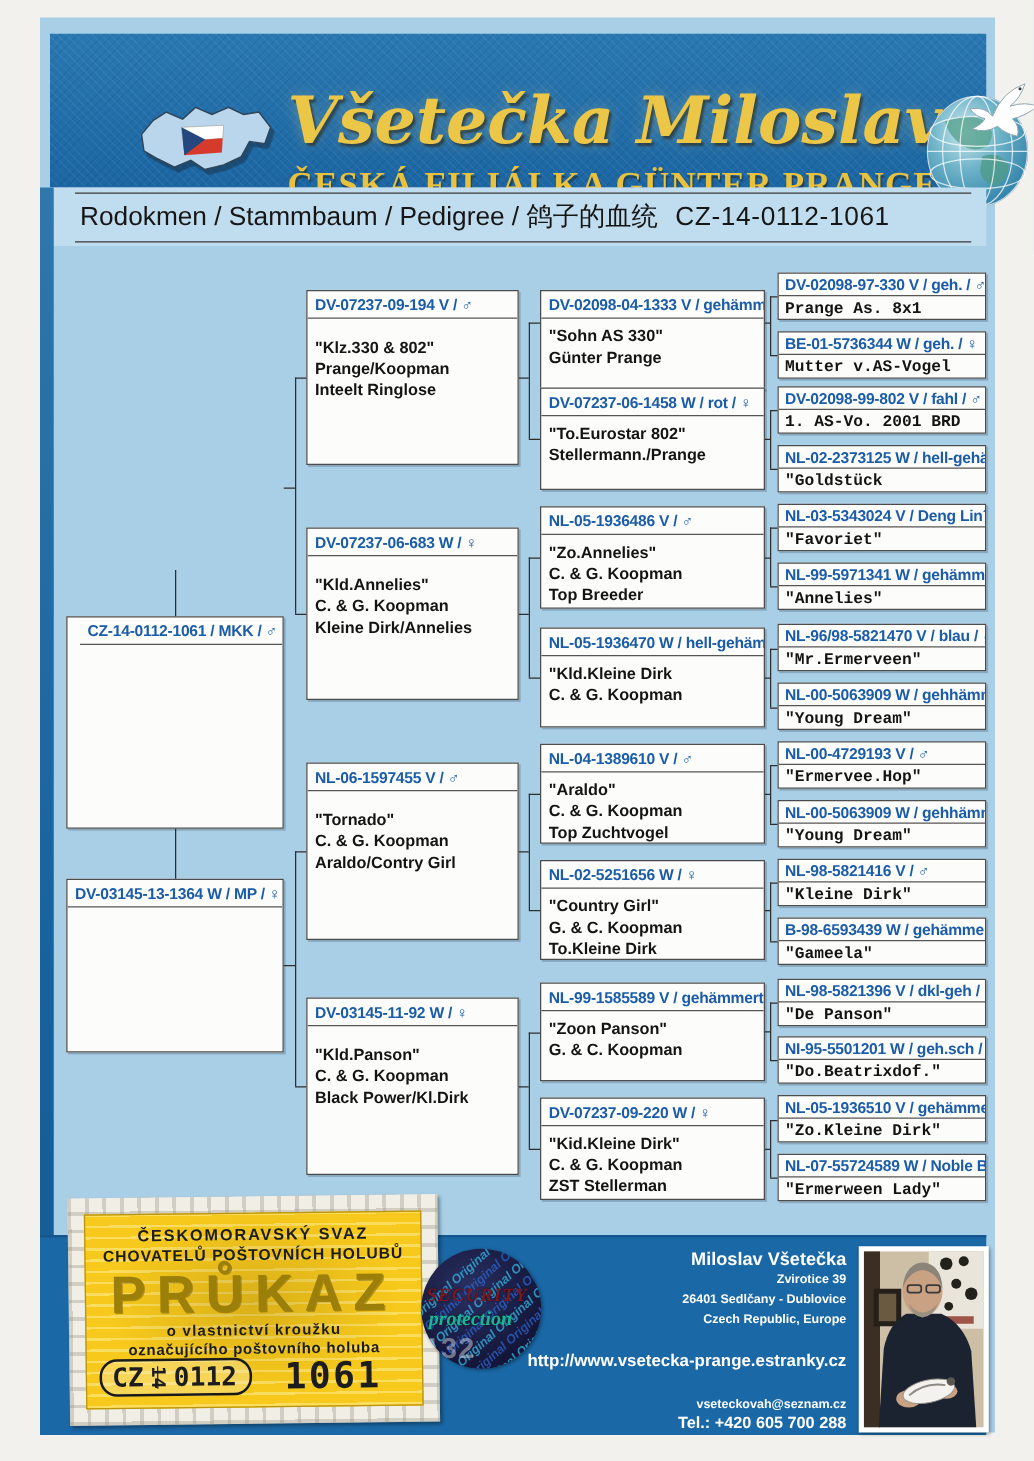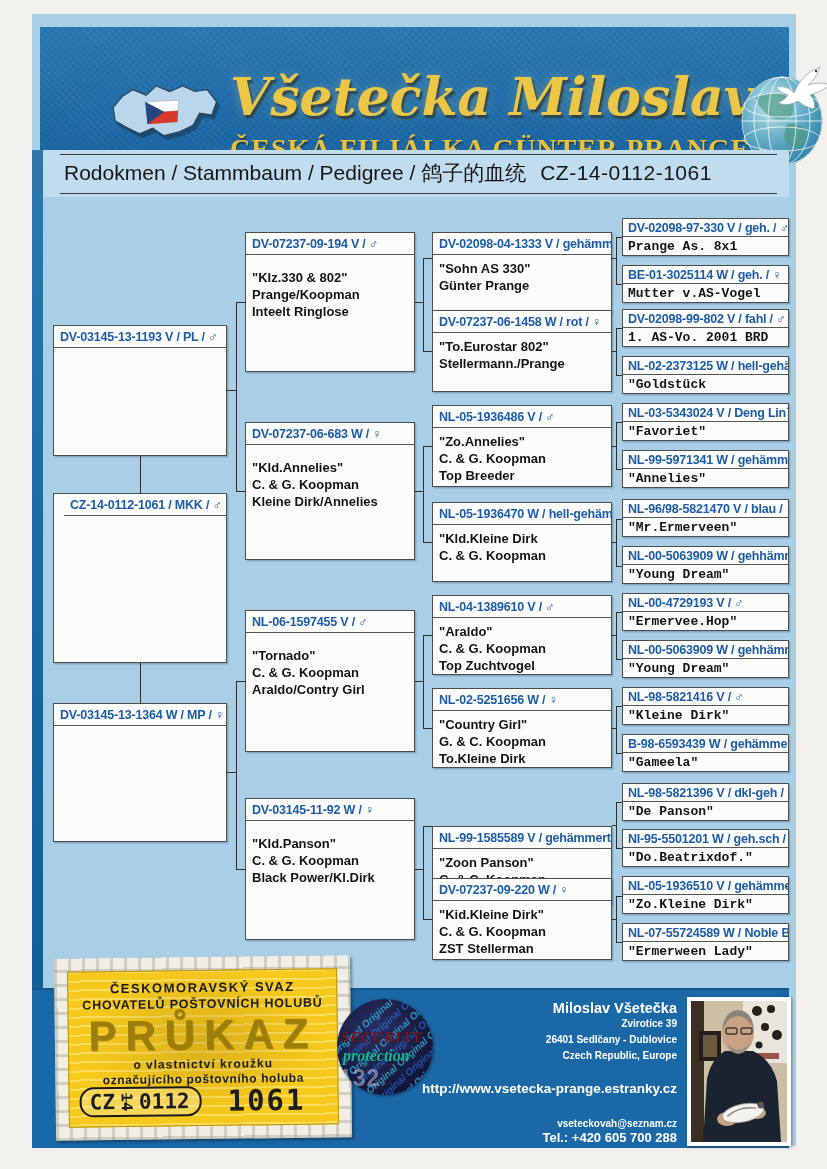--- a/index.html
+++ b/index.html
@@ -128,24 +128,20 @@
     <div class="rule" style="top:4px"></div>
     <div class="rule" style="top:43px"></div>
     <div id="title-text">
       <span>Rodokmen / Stammbaum / Pedigree / 鸽子的血统</span><span id="title-ring">CZ-14-0112-1061</span>
     </div>
   </div>
 
   <div id="pedigree-area"></div>
   <div id="left-strip"></div>
   <div id="tree">
-      <div class="pbox g1" style="left: 53px; top: 325px; width: 174px; height: 131px;">
-        <div class="ring">DV-03145-13-1193 V / PL / ♂</div>
-        <div class="pbody"></div>
-      </div>
       <div class="pbox g1" style="left: 53px; top: 493px; width: 174px; height: 170px; padding-left: 10px;">
         <div class="ring">CZ-14-0112-1061 / MKK / ♂</div>
         <div class="pbody"></div>
       </div>
       <div class="pbox g1" style="left: 53px; top: 703px; width: 174px; height: 139px;">
         <div class="ring">DV-03145-13-1364 W / MP / ♀</div>
         <div class="pbody"></div>
       </div>
       <div class="pbox g2" style="left: 245px; top: 232px; width: 170px; height: 140px;">
         <div class="ring">DV-07237-09-194 V / ♂</div>
@@ -197,37 +193,37 @@
         <div class="pbody">"Araldo"
 C. &amp; G. Koopman
 Top Zuchtvogel</div>
       </div>
       <div class="pbox g3" style="left: 432px; top: 688px; width: 180px; height: 80px;">
         <div class="ring">NL-02-5251656 W / ♀</div>
         <div class="pbody">"Country Girl"
 G. &amp; C. Koopman
 To.Kleine Dirk</div>
       </div>
-      <div class="pbox g3" style="left: 432px; top: 826px; width: 180px; height: 79px;">
+      <div class="pbox g3" style="left: 432px; top: 786px; width: 180px; height: 79px;">
         <div class="ring">NL-99-1585589 V / gehämmert</div>
         <div class="pbody">"Zoon Panson"
 G. &amp; C. Koopman</div>
       </div>
       <div class="pbox g3" style="left: 432px; top: 878px; width: 180px; height: 82px;">
         <div class="ring">DV-07237-09-220 W / ♀</div>
         <div class="pbody">"Kid.Kleine Dirk"
 C. &amp; G. Koopman
 ZST Stellerman</div>
       </div>
       <div class="pbox g4" style="left: 622px; top: 218px; width: 167px; height: 38px;">
         <div class="ring">DV-02098-97-330 V / geh. / ♂</div>
         <div class="pbody">Prange As. 8x1 Konk.</div>
       </div>
       <div class="pbox g4" style="left: 622px; top: 265px; width: 167px; height: 38px;">
-        <div class="ring">BE-01-3025114 W / geh. / ♀</div>
+        <div class="ring">BE-01-5736344 W / geh. / ♀</div>
         <div class="pbody">Mutter v.AS-Vogel</div>
       </div>
       <div class="pbox g4" style="left: 622px; top: 309px; width: 167px; height: 38px;">
         <div class="ring">DV-02098-99-802 V / fahl / ♂</div>
         <div class="pbody">1. AS-Vo. 2001 BRD</div>
       </div>
       <div class="pbox g4" style="left: 622px; top: 356px; width: 167px; height: 38px;">
         <div class="ring">NL-02-2373125 W / hell-gehämm</div>
         <div class="pbody">"Goldstück</div>
       </div>

